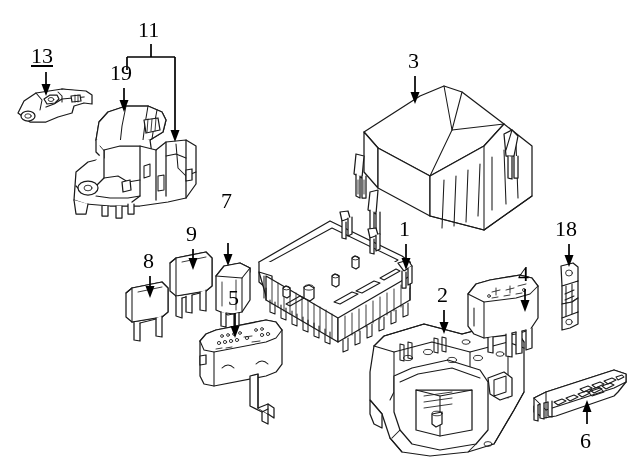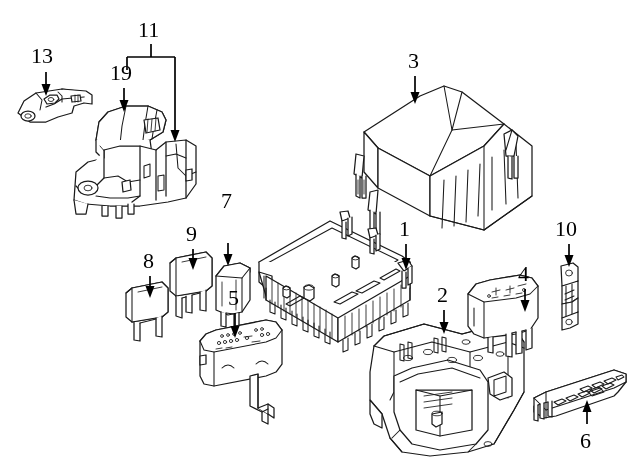--- a/index.html
+++ b/index.html
@@ -424,18 +424,18 @@
 
   <div class="lbl" style="left:399px;top:216px;">1</div>
   <div class="lbl" style="left:437px;top:282px;">2</div>
   <div class="lbl" style="left:408px;top:48px;">3</div>
   <div class="lbl" style="left:518px;top:261px;">4</div>
   <div class="lbl" style="left:228px;top:285px;">5</div>
   <div class="lbl" style="left:580px;top:428px;">6</div>
   <div class="lbl" style="left:221px;top:188px;">7</div>
   <div class="lbl" style="left:143px;top:248px;">8</div>
   <div class="lbl" style="left:186px;top:221px;">9</div>
-  <div class="lbl" style="left:555px;top:216px;">10</div>
+  <div class="lbl" style="left:555px;top:216px;">18</div>
   <div class="lbl" style="left:138px;top:17px;">11</div>
   <div class="lbl" style="left:110px;top:60px;">19</div>
-  <div class="lbl" style="left:31px;top:43px;">13</div>
+  <div class="lbl" style="left:31px;top:43px;text-decoration:underline;">13</div>
 
 </div>
 
 </body></html>

